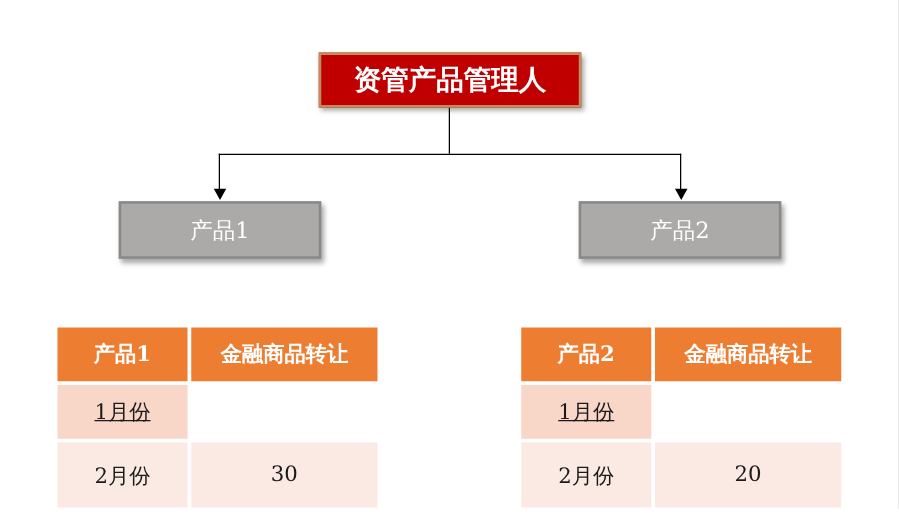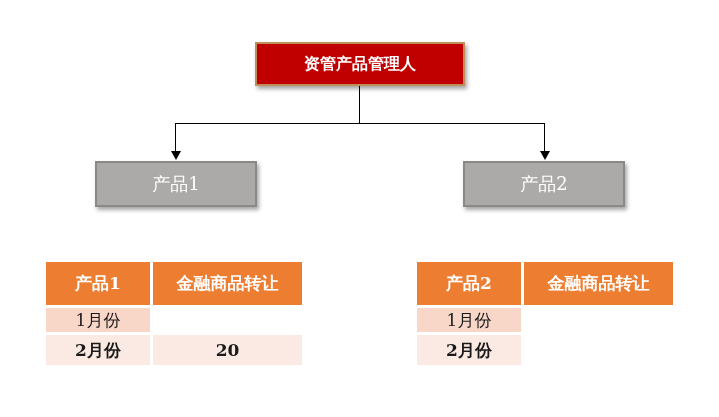--- a/index.html
+++ b/index.html
@@ -30,21 +30,21 @@
   }
   
   .node{
     position:absolute; display:flex; align-items:center; justify-content:center;
     box-sizing:border-box; text-align:center;
   }
   .node.root{
     background:var(--root-fill);
     border:2px solid var(--root-border);
     color:var(--root-text);
-    font-weight:bold; font-size:16px;
+    font-weight:bold; font-size:22px;
     box-shadow:2px 3px 4px rgba(0,0,0,0.35);
   }
   .node.child{
     background:var(--child-fill);
     border:2px solid var(--child-border);
     color:var(--child-text);
     font-size:18px;
     box-shadow:2px 3px 4px rgba(0,0,0,0.35);
   }
   
@@ -54,22 +54,22 @@
     display:flex; align-items:center; justify-content:center;
     font-size:17px; color:var(--table-body-text);
   }
   .tcell.c1{width:104px;}
   .tcell.c2{width:149px;text-align:center;}
   .trow.thead .tcell{
     background:var(--table-header-fill);
     color:var(--table-header-text);
     font-weight:bold; height:43px;
   }
-  .trow.band-a .tcell{background:var(--table-band1-fill); height:24px;}
-  .trow.band-b .tcell{background:var(--table-band2-fill); height:30px;font-weight:bold;}
+  .trow.band-a .tcell{background:var(--table-band1-fill); height:43px;text-decoration:underline;}
+  .trow.band-b .tcell{background:var(--table-band2-fill); height:52px;}
 </style>
 </head>
 <body>
 
 <div class="canvas">
 
   <div class="line v" style="left:359px; top:86px; height:37px"></div>
   <div class="line h" style="left:175px; top:123px; width:370px"></div>
   <div class="line v" style="left:175px; top:123px; height:30px"></div>
   <div class="line v" style="left:544px; top:123px; height:30px"></div>
@@ -89,30 +89,31 @@
   <div class="dtable" style="left:46px; top:262px">
     <div class="trow thead">
       <div class="tcell c1">产品1</div>
       <div class="tcell c2">金融商品转让</div>
     </div>
     <div class="trow band-a">
       <div class="tcell c1">1月份</div>
     </div>
     <div class="trow band-b">
       <div class="tcell c1">2月份</div>
-      <div class="tcell c2">20</div>
+      <div class="tcell c2">30</div>
     </div>
   </div>
 
   <div class="dtable" style="left:417px; top:262px">
     <div class="trow thead">
       <div class="tcell c1">产品2</div>
       <div class="tcell c2">金融商品转让</div>
     </div>
     <div class="trow band-a">
       <div class="tcell c1">1月份</div>
     </div>
     <div class="trow band-b">
       <div class="tcell c1">2月份</div>
+      <div class="tcell c2">20</div>
     </div>
   </div>
 
 </div>
 
 </body></html>

